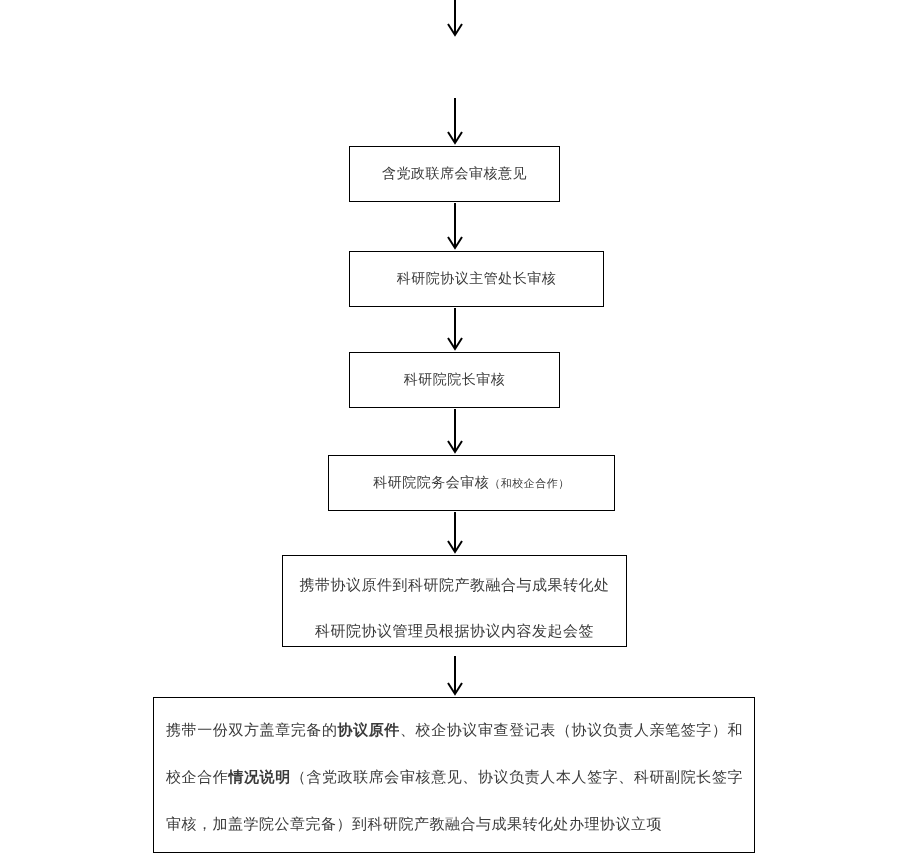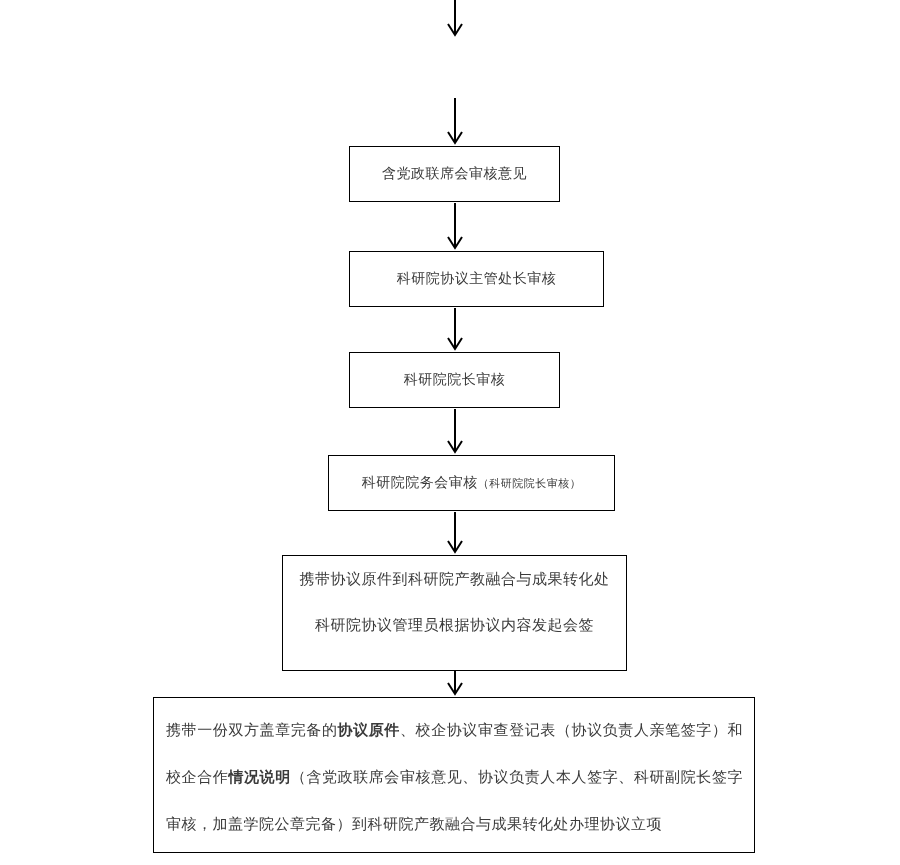--- a/index.html
+++ b/index.html
@@ -26,24 +26,24 @@
   }
   .step-box .note {
     font-size: 11px;
   }
   .box-1 { left: 292px; top: 40px;  width: 319px; height: 57px; }
   .box-2 { left: 349px; top: 146px; width: 211px; height: 56px; }
   .box-3 { left: 349px; top: 251px; width: 255px; height: 56px; }
   .box-4 { left: 349px; top: 352px; width: 211px; height: 56px; }
   .box-5 { left: 328px; top: 455px; width: 287px; height: 56px; }
   .box-6 {
-    left: 282px; top: 555px; width: 345px; height: 116px;
+    left: 282px; top: 555px; width: 345px; height: 92px;
     flex-direction: column;
     justify-content: flex-start;
-    padding-top: 0;
+    padding-top: 6px;
     font-size: 15px;
   }
   .box-6 .line { line-height: 46px; white-space: nowrap; }
   .box-7 {
     left: 153px; top: 697px; width: 602px; height: 156px;
     display: block;
     text-align: justify;
     text-justify: inter-ideograph;
     padding: 8px 11px 16px 12px;
     font-size: 15px;
@@ -120,21 +120,21 @@
   <div class="step-box box-3">
     <span>科研院协议主管处长审核</span>
   </div>
 
   <div class="step-box box-4">
     <span>科研院院长审核</span>
   </div>
 
   <div class="step-box box-5">
     <span>科研院院务会审核</span>
-      <span class="note">（科研院院长审核）</span>
+      <span class="note">（和校企合作）</span>
   </div>
 
   <div class="step-box box-6">
     <span class="line">携带协议原件到科研院产教融合与成果转化处</span>
     <span class="line">科研院协议管理员根据协议内容发起会签</span>
   </div>
 
   <div class="step-box box-7"><span>携带一份双方盖章完备的</span><span class="bold">协议原件</span><span>、校企协议审查登记表（协议负责人亲笔签字）和校企合作</span><span class="bold">情况说明</span><span>（含党政联席会审核意见、协议负责人本人签字、科研副院长签字审核，加盖学院公章完备）到科研院产教融合与成果转化处办理协议立项</span></div>
 
 </div>

